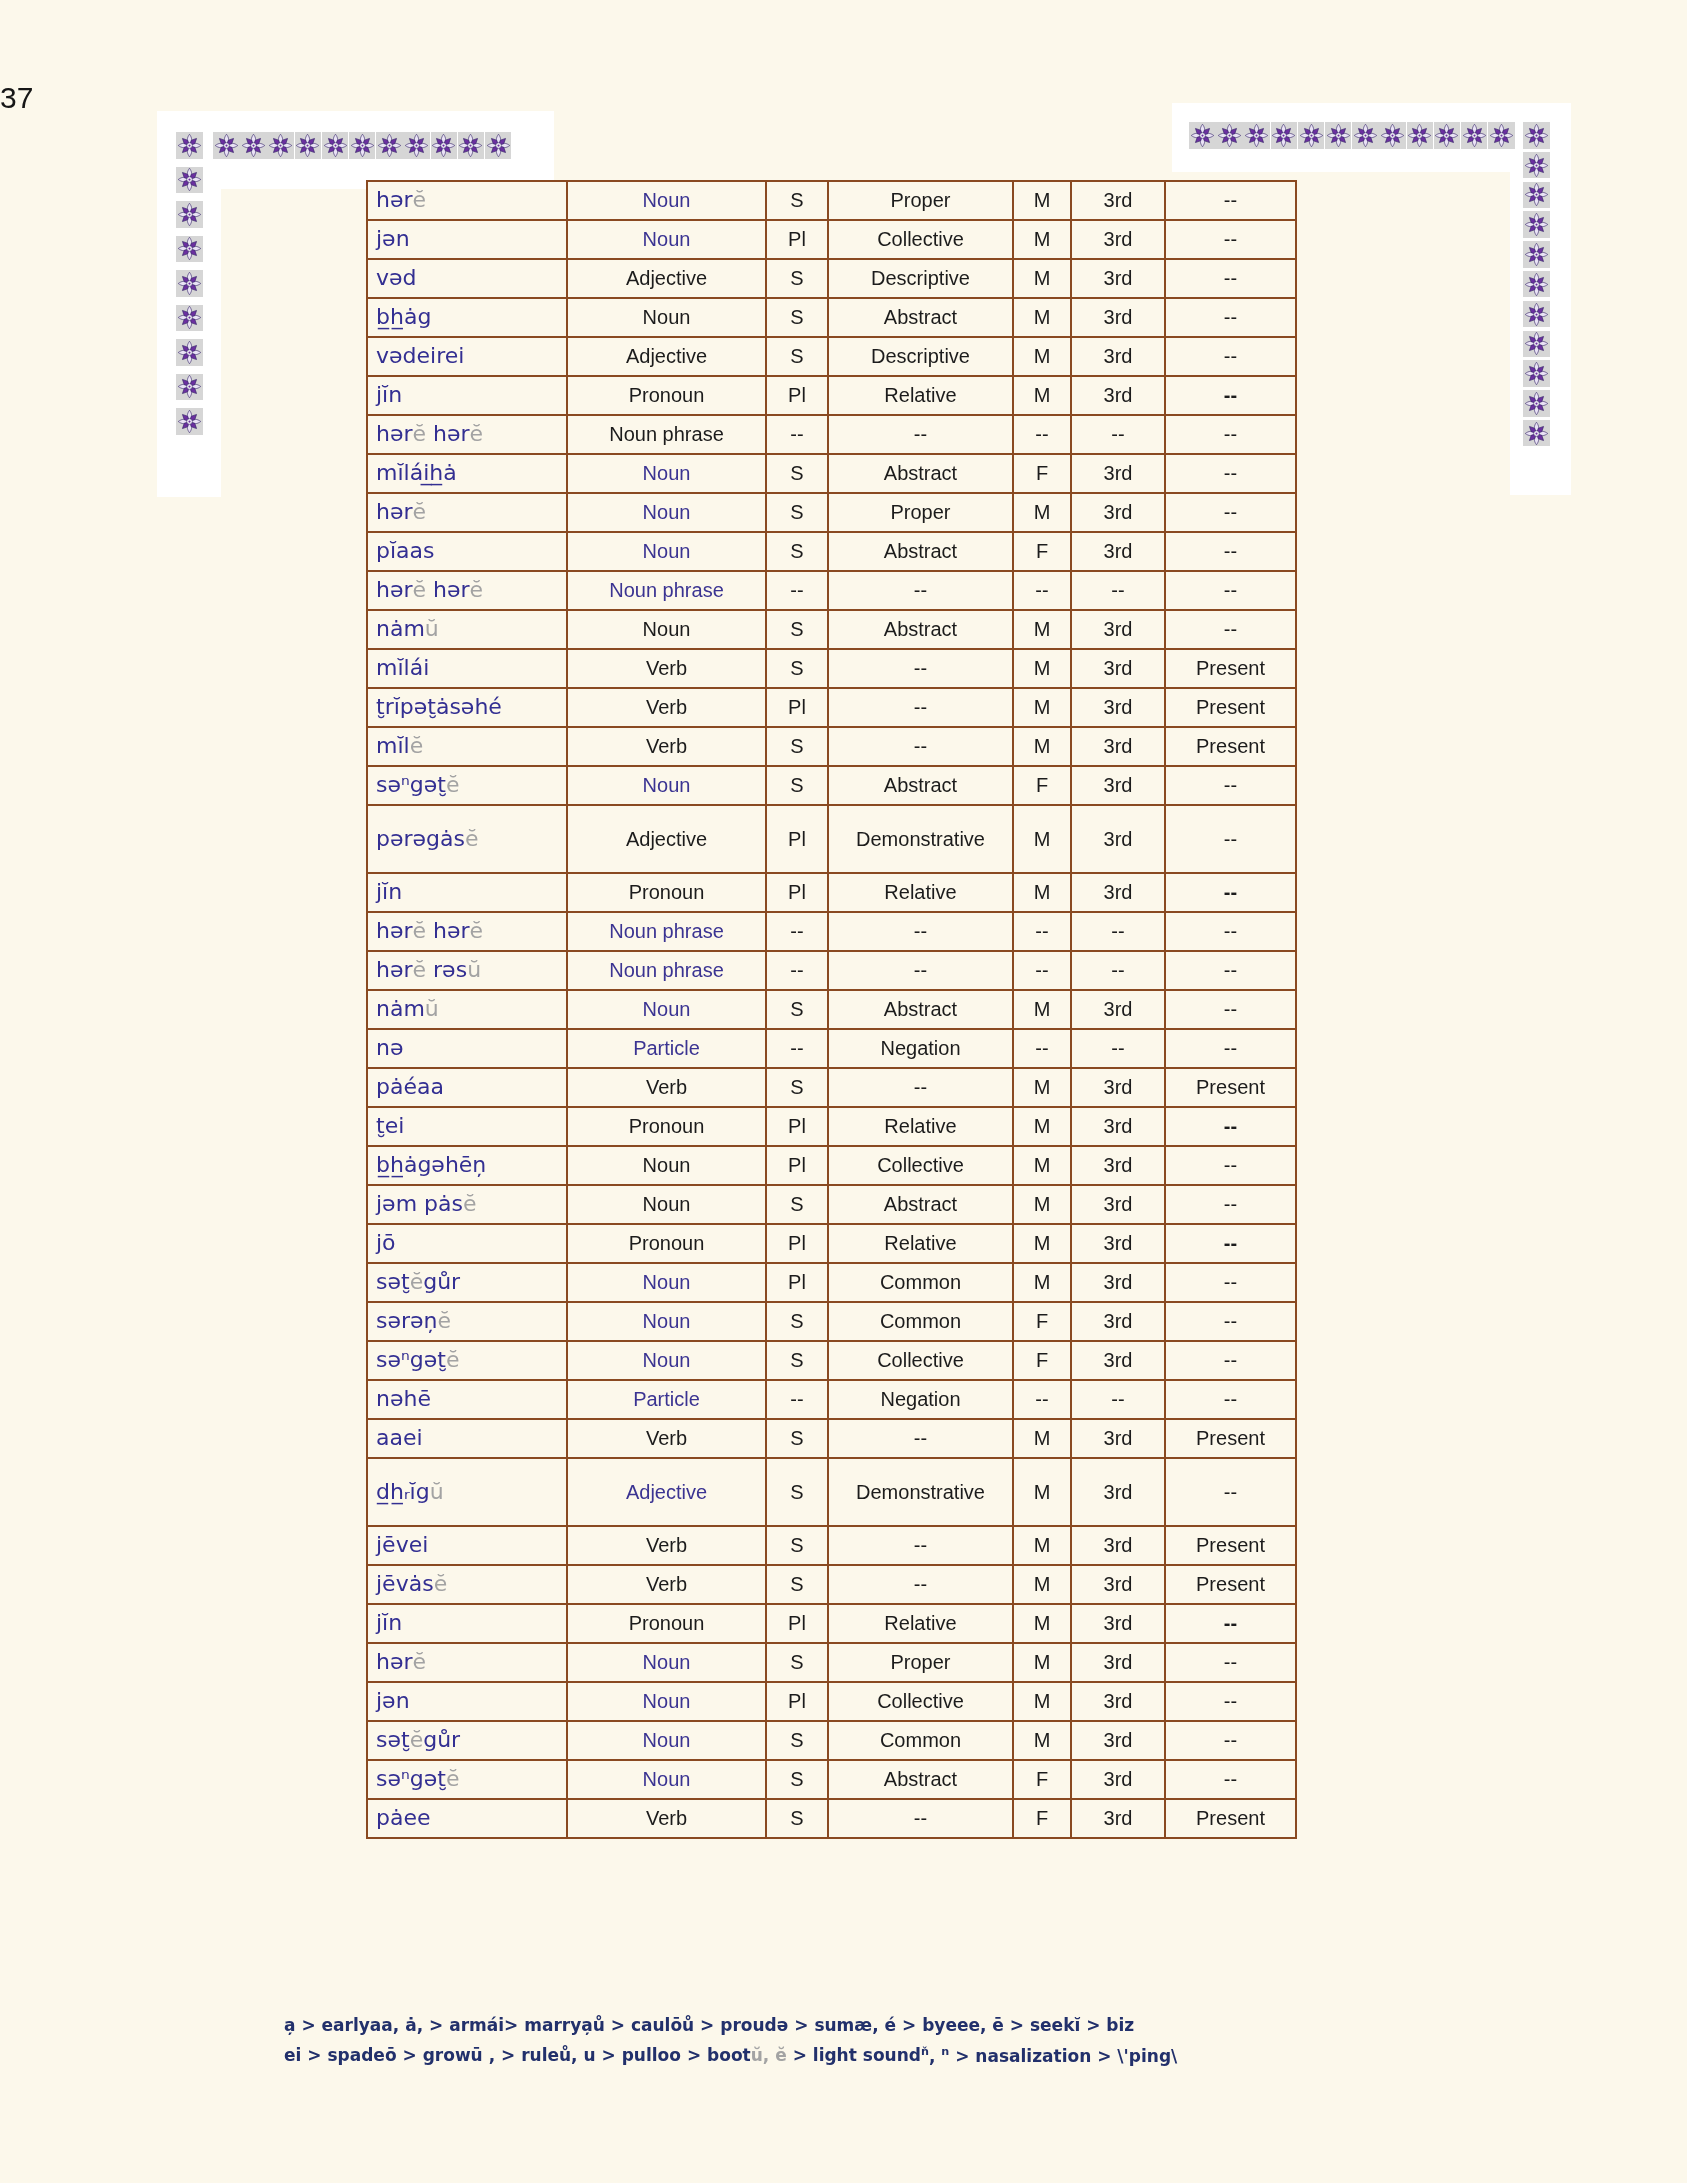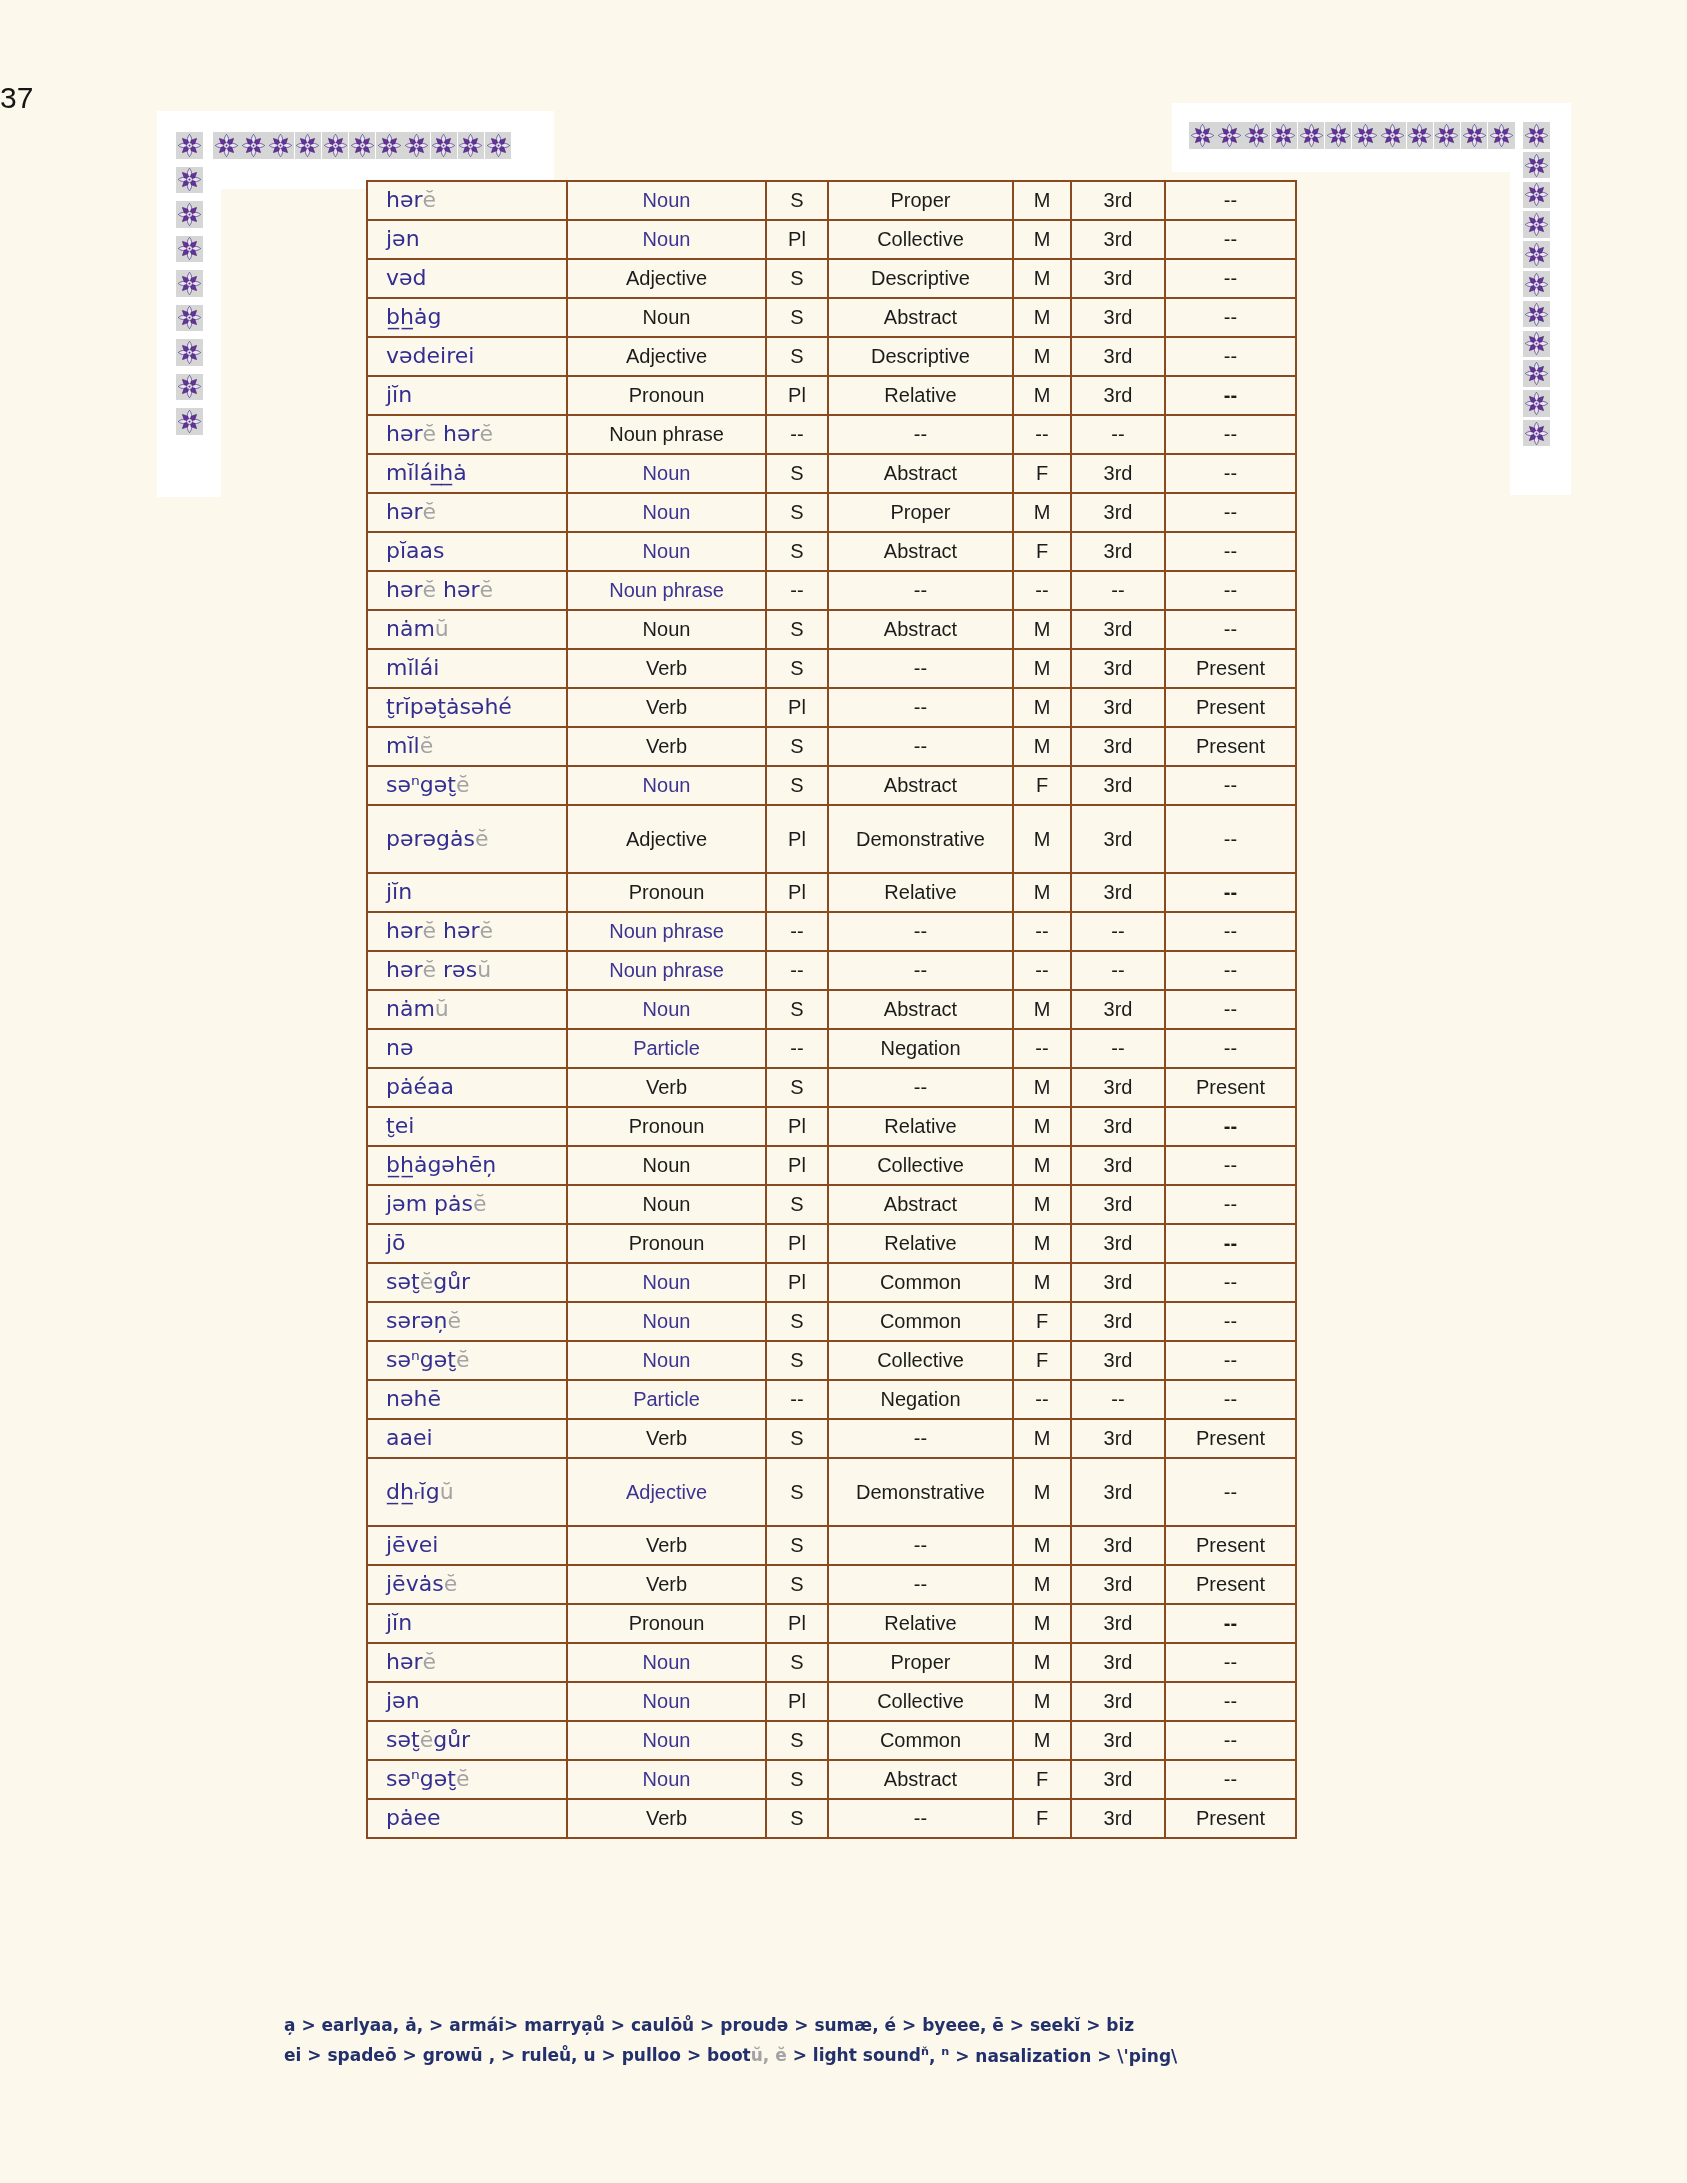--- a/index.html
+++ b/index.html
@@ -41,21 +41,21 @@
   col.c-word{width:200px;}col.c-pos{width:199px;}col.c-num{width:62px;}
   col.c-cat{width:185px;}col.c-gen{width:58px;}col.c-per{width:94px;}
   col.c-tense{width:131px;}
   td{
     border:2px solid #8A4A21;height:37px;
     font-size:20px;color:#1c1c1c;text-align:center;
     vertical-align:middle;padding:0 2.6px;line-height:1.12;
   }
   tr.tall td{height:66px;}
   td.word{
-    text-align:left;padding-left:18px;font-size:22px;color:#332F92;
+    text-align:left;padding-left:8px;font-size:22px;color:#332F92;
     font-family:"DejaVu Sans",sans-serif;white-space:nowrap;
   }
   td.cat{padding:0 18px;overflow-wrap:anywhere;}
   .light{color:#A3A3A3;}
   .pos-blue{color:#3B3492;}
   .bold-dash{font-weight:bold;}
   
   .legend{
     position:absolute;left:284px;top:2015px;width:1110px;
     color:#22306B;font-size:17px;font-weight:600;

